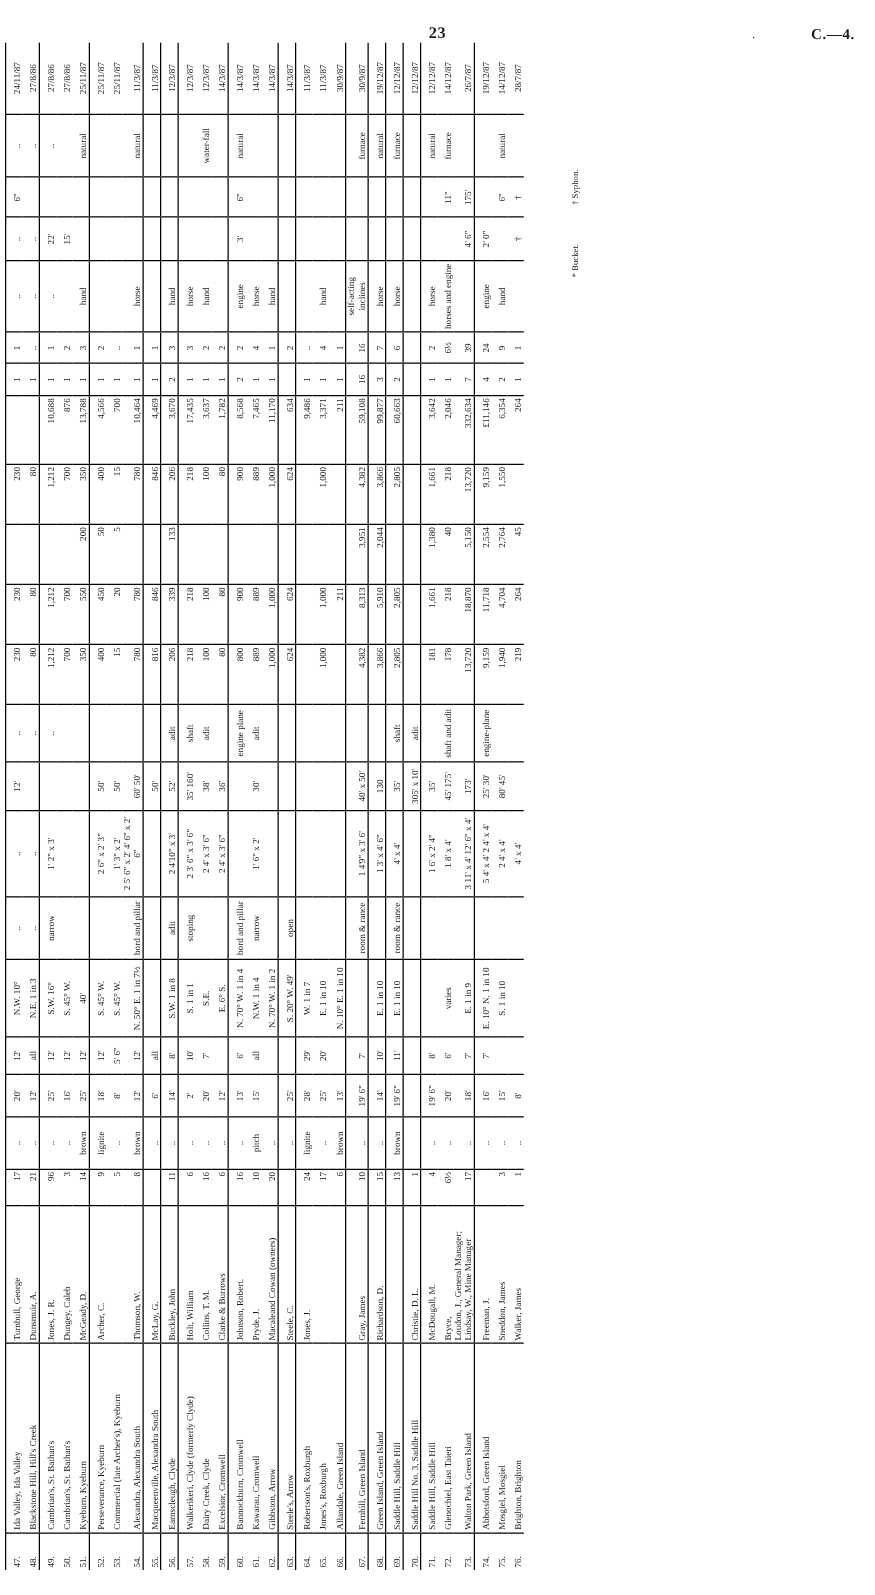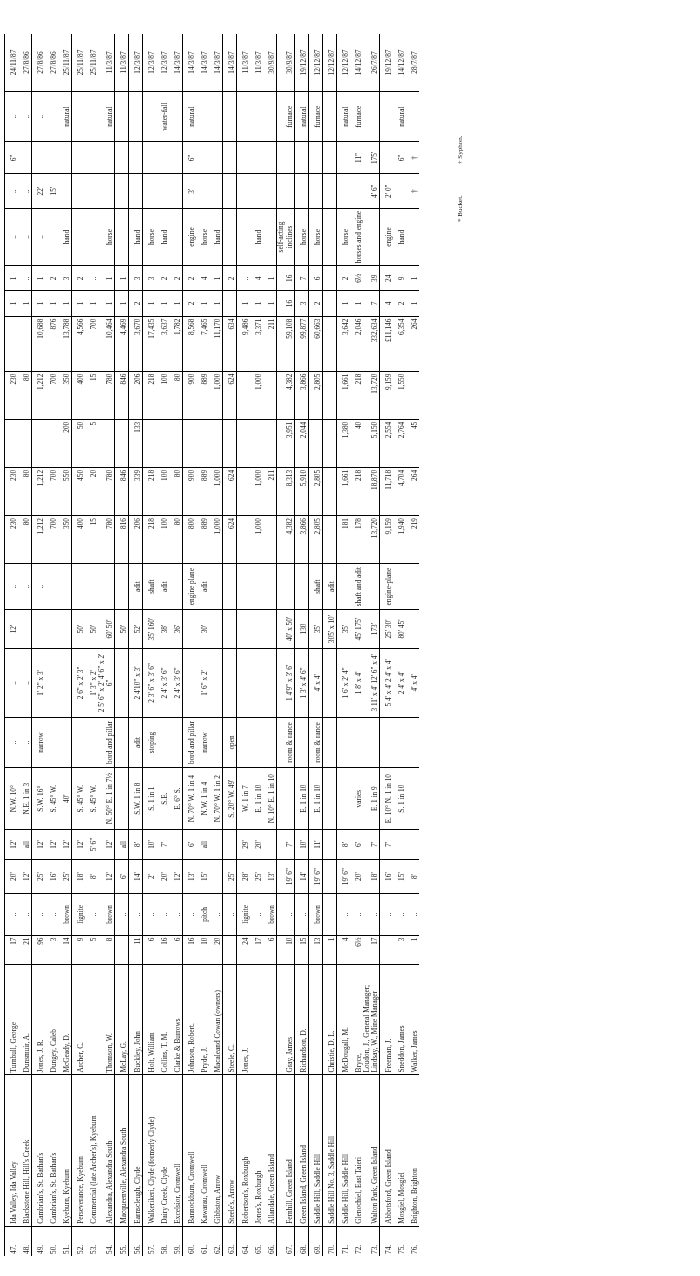--- a/index.html
+++ b/index.html
@@ -96,20 +96,25 @@
   td.c { text-align: center; }
   td.r { text-align: right; }
   td.l { text-align: left; }
   .nm { font-size: 7.3px; }
 </style>
 </head>
 <body>
 
 <div class="page">
 
+  <div class="page-header">
+    <div class="page-number">23</div>
+    <div class="header-dot">.</div>
+    <div class="page-code">C.—4.</div>
+  </div>
 
   <div class="rot-wrap">
     <div class="rot-inner">
       <table class="sheet">
         <colgroup>
           <col style="width:26px">
           <col style="width:132px">
           <col style="width:96px">
           <col style="width:26px">
           <col style="width:36px">

